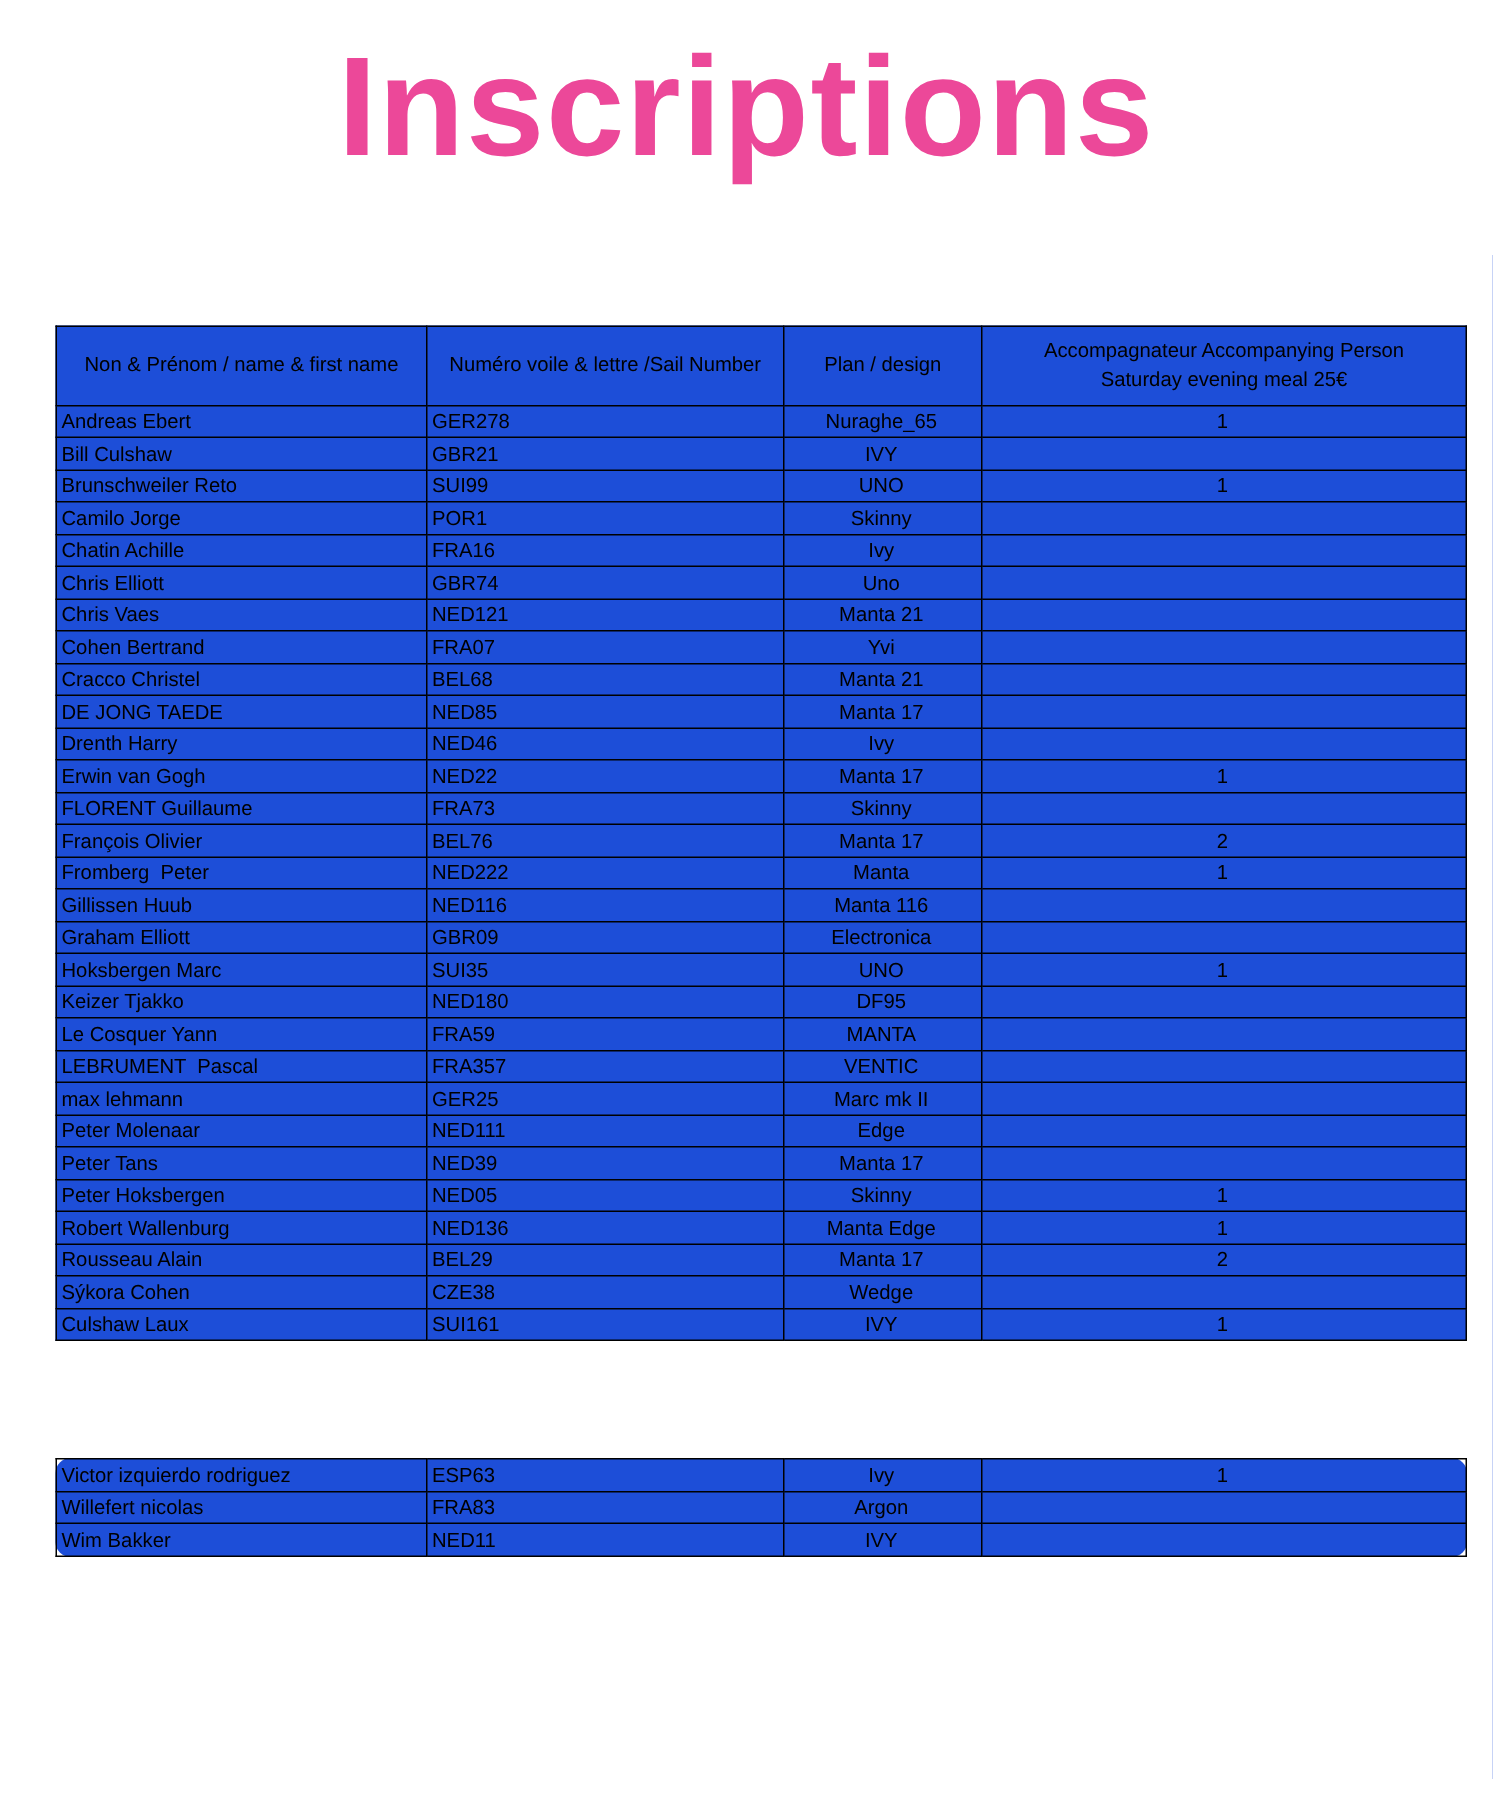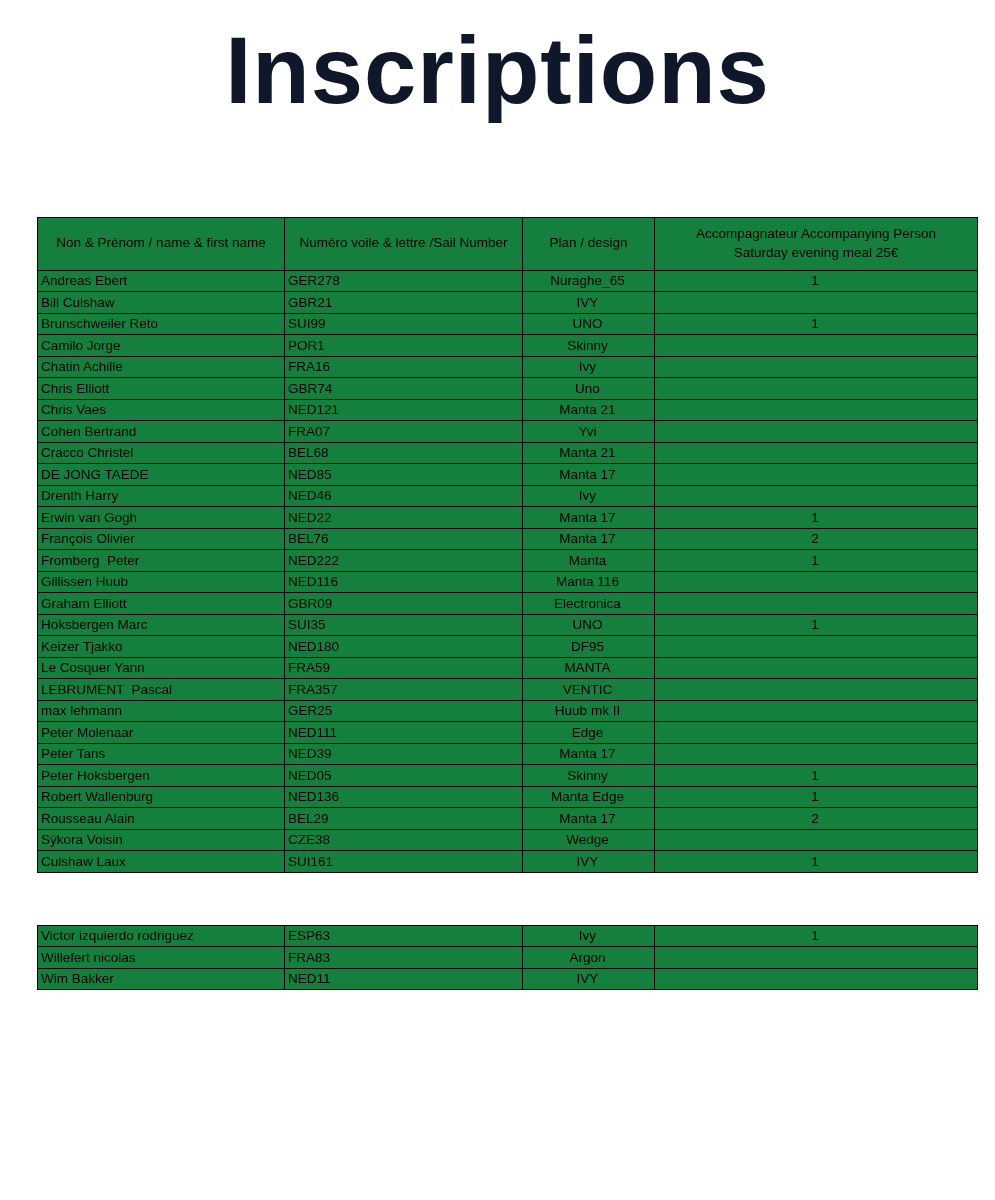--- a/index.html
+++ b/index.html
@@ -14,30 +14,30 @@
     color: #000000;
     overflow: hidden;
   }
   .page-title {
     margin: 14px 0 0 0;
     text-align: center;
     font-size: 94px;
     font-weight: bold;
     line-height: 1.22;
     letter-spacing: 1px;
-    color: #0f172a;
+    color: #ec4899;
   }
   .tables-wrap {
     margin: 88px 0 0 37px;
   }
   table {
     border-collapse: collapse;
     table-layout: fixed;
     width: 940px;
-    background: #15803d;
+    background: #1d4ed8;
   }
   th, td {
     border: 1.5px solid #000000;
     font-size: 13.5px;
     overflow: hidden;
   }
   th {
     height: 52px;
     font-weight: normal;
     text-align: center;
@@ -51,21 +51,22 @@
     padding: 0 2px 0 3px;
     vertical-align: middle;
     white-space: pre;
     line-height: 1;
   }
   td.c-plan, td.c-acc {
     text-align: center;
     padding-left: 0;
   }
   .table2 {
-    margin-top: 52px;
+    margin-top: 78px;
+    border-radius: 10px;
   }
 </style>
 </head>
 <body>
 
 <h1 class="page-title">Inscriptions</h1>
 
 <div class="tables-wrap">
 
   <table>
@@ -151,20 +152,26 @@
           <td class="c-plan">Ivy</td>
           <td class="c-acc"></td>
         </tr>
         <tr>
           <td class="c-name">Erwin van Gogh</td>
           <td class="c-sail">NED22</td>
           <td class="c-plan">Manta 17</td>
           <td class="c-acc">1</td>
         </tr>
         <tr>
+          <td class="c-name">FLORENT Guillaume</td>
+          <td class="c-sail">FRA73</td>
+          <td class="c-plan">Skinny</td>
+          <td class="c-acc"></td>
+        </tr>
+        <tr>
           <td class="c-name">François Olivier</td>
           <td class="c-sail">BEL76</td>
           <td class="c-plan">Manta 17</td>
           <td class="c-acc">2</td>
         </tr>
         <tr>
           <td class="c-name">Fromberg  Peter</td>
           <td class="c-sail">NED222</td>
           <td class="c-plan">Manta</td>
           <td class="c-acc">1</td>
@@ -201,21 +208,21 @@
         </tr>
         <tr>
           <td class="c-name">LEBRUMENT  Pascal</td>
           <td class="c-sail">FRA357</td>
           <td class="c-plan">VENTIC</td>
           <td class="c-acc"></td>
         </tr>
         <tr>
           <td class="c-name">max lehmann</td>
           <td class="c-sail">GER25</td>
-          <td class="c-plan">Huub mk II</td>
+          <td class="c-plan">Marc mk II</td>
           <td class="c-acc"></td>
         </tr>
         <tr>
           <td class="c-name">Peter Molenaar</td>
           <td class="c-sail">NED111</td>
           <td class="c-plan">Edge</td>
           <td class="c-acc"></td>
         </tr>
         <tr>
           <td class="c-name">Peter Tans</td>
@@ -235,21 +242,21 @@
           <td class="c-plan">Manta Edge</td>
           <td class="c-acc">1</td>
         </tr>
         <tr>
           <td class="c-name">Rousseau Alain</td>
           <td class="c-sail">BEL29</td>
           <td class="c-plan">Manta 17</td>
           <td class="c-acc">2</td>
         </tr>
         <tr>
-          <td class="c-name">Sýkora Voisin</td>
+          <td class="c-name">Sýkora Cohen</td>
           <td class="c-sail">CZE38</td>
           <td class="c-plan">Wedge</td>
           <td class="c-acc"></td>
         </tr>
         <tr>
           <td class="c-name">Culshaw Laux</td>
           <td class="c-sail">SUI161</td>
           <td class="c-plan">IVY</td>
           <td class="c-acc">1</td>
         </tr>

